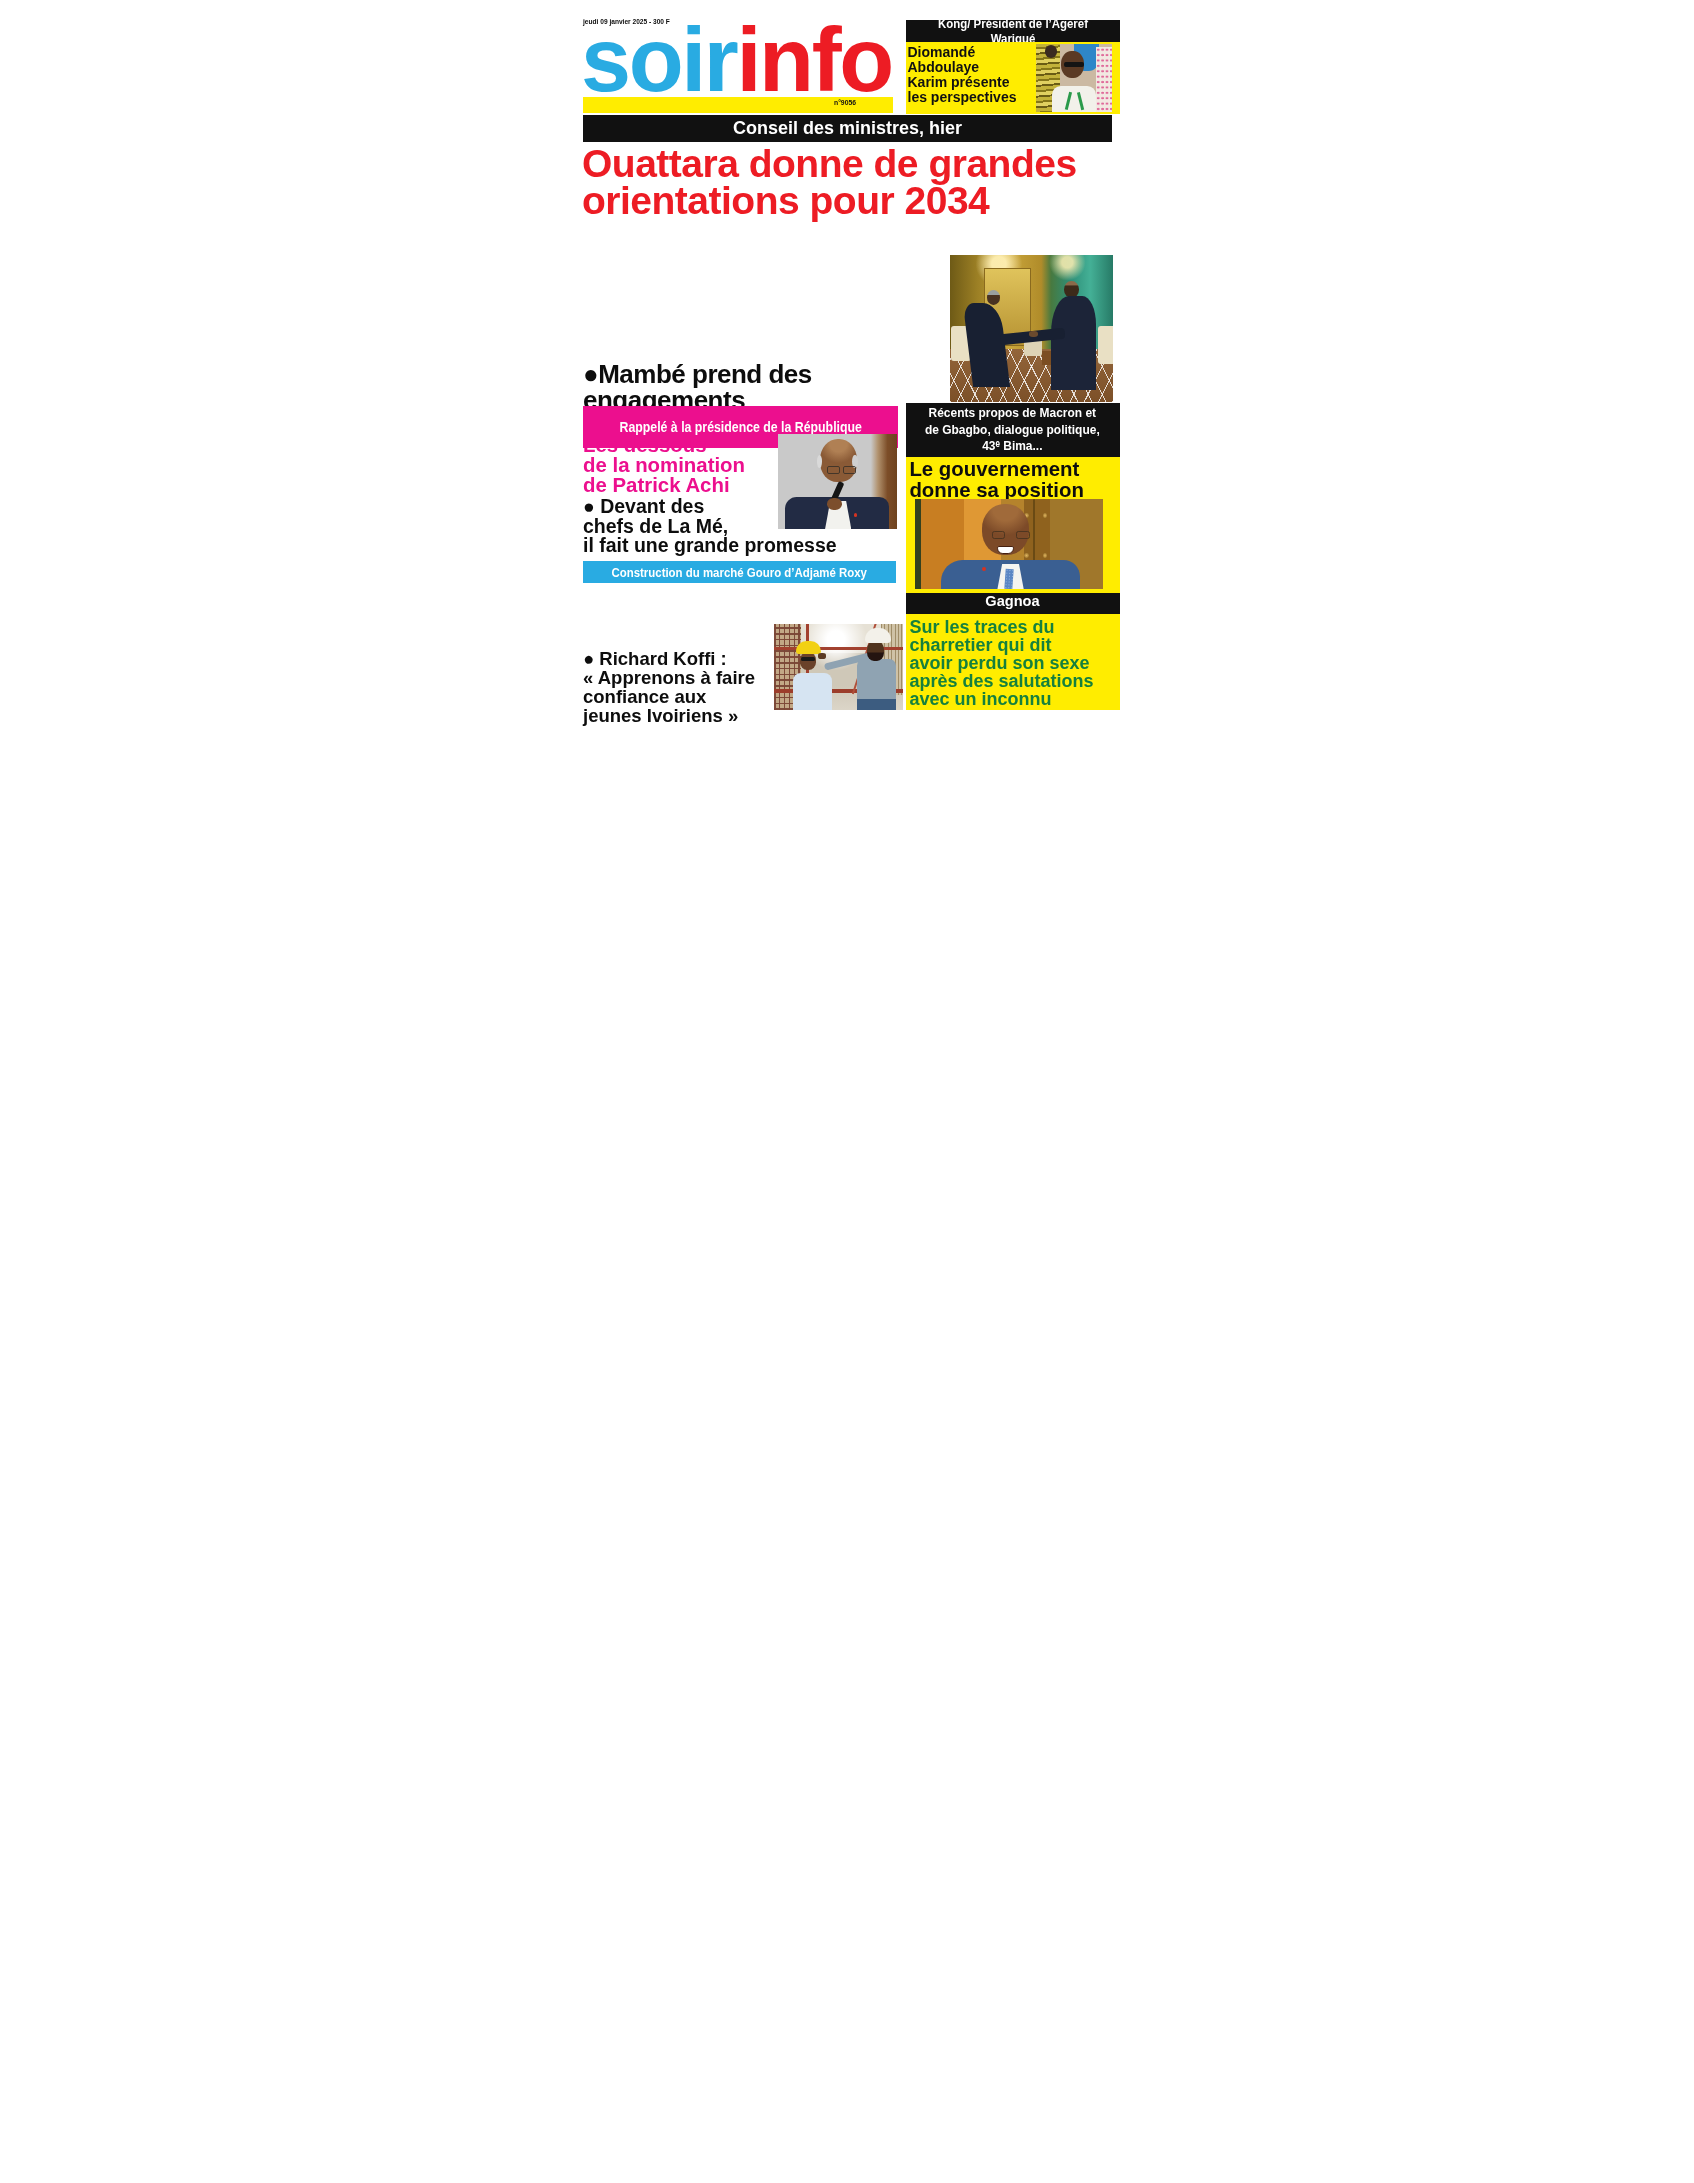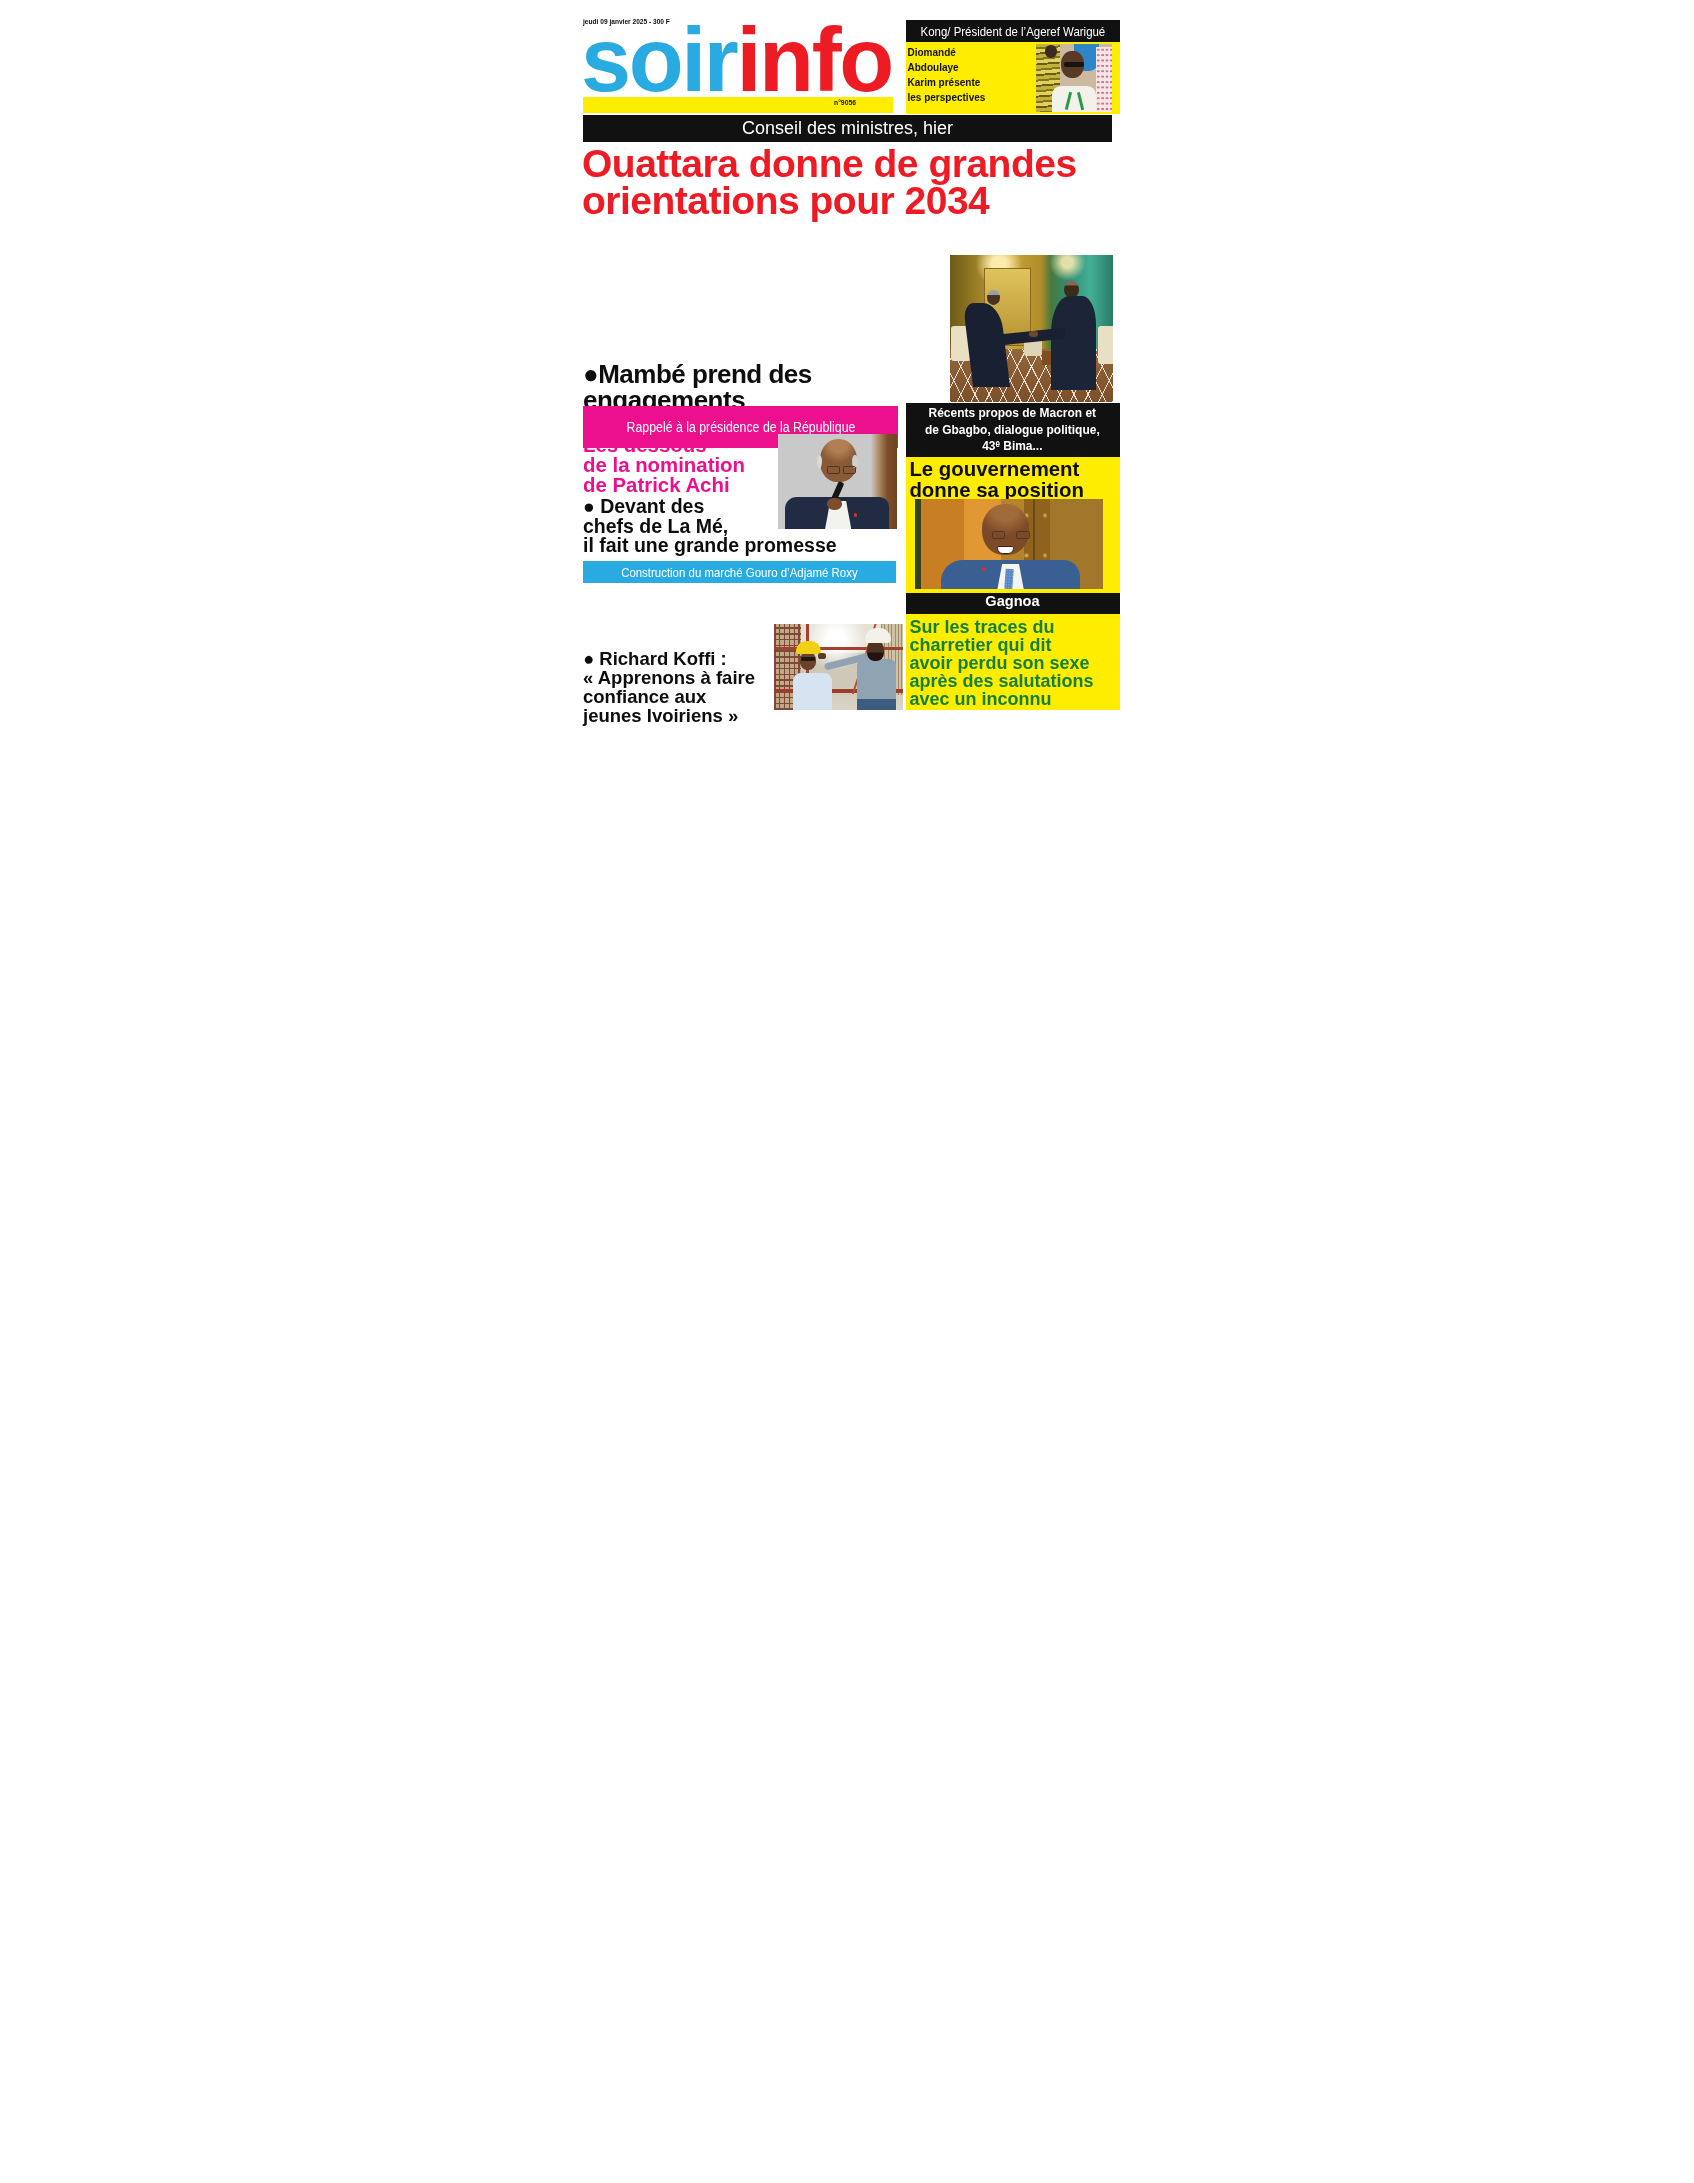--- a/index.html
+++ b/index.html
@@ -11,30 +11,30 @@
 
   
   .date{position:absolute;left:18.5px;top:17.5px;font-size:6.6px;font-weight:bold}
   .yellow-band{position:absolute;left:18.5px;top:97px;width:310px;height:16px;background:#ffed00;z-index:1}
   .issue{position:absolute;left:251px;top:1.5px;font-size:6.8px;font-weight:bold;color:#111}
   .logo{position:absolute;left:16.5px;top:14.6px;font-size:90px;line-height:1;font-weight:bold;letter-spacing:-2.4px;z-index:2}
   .logo .soir{color:#29abe2}
   .logo .info{color:#ed1c24}
 
   
-  .band{position:absolute;color:#fff;font-weight:normal;text-align:center;
+  .band{position:absolute;color:#fff;font-weight:bold;text-align:center;
         display:flex;align-items:center;justify-content:center;background:#111}
   .kong-band{left:341px;top:20px;width:214px;height:22px;font-size:13px}
   .main-band{left:18.5px;top:115px;width:529px;height:27px;font-size:18px}
   .achi-band{left:18.5px;top:406px;width:315px;height:42px;background:#ec0f8e;font-size:14px}
   .market-band{left:18.5px;top:561px;width:313px;height:22px;background:#29abe2;font-size:13px}
 
   
   .kong-yellow{position:absolute;left:341px;top:42px;width:214px;height:72px;background:#ffed00}
-  .kong-headline{position:absolute;left:343px;top:45px;font-size:10px;line-height:15px;color:#111;z-index:2}
+  .kong-headline{position:absolute;left:343px;top:45px;font-size:14px;line-height:15px;color:#111;z-index:2}
 
   
   .main-headline{position:absolute;left:17.5px;top:145px;font-size:39px;line-height:37px;color:#ed1c24;letter-spacing:-0.5px}
   .main-quote{position:absolute;left:18.5px;top:250px;font-size:25px;line-height:27px;color:#009e49;letter-spacing:-0.5px}
   .main-bullet{position:absolute;left:18.5px;top:361px;font-size:26px;line-height:26px;color:#0d0d0d;letter-spacing:-0.5px}
 
   
   .achi-headline{position:absolute;left:18.5px;top:435px;font-size:20.4px;line-height:20px;color:#ec0f8e}
   .achi-bullet{position:absolute;left:18.5px;top:497px;font-size:19.5px;line-height:19.5px;color:#0d0d0d}
 

